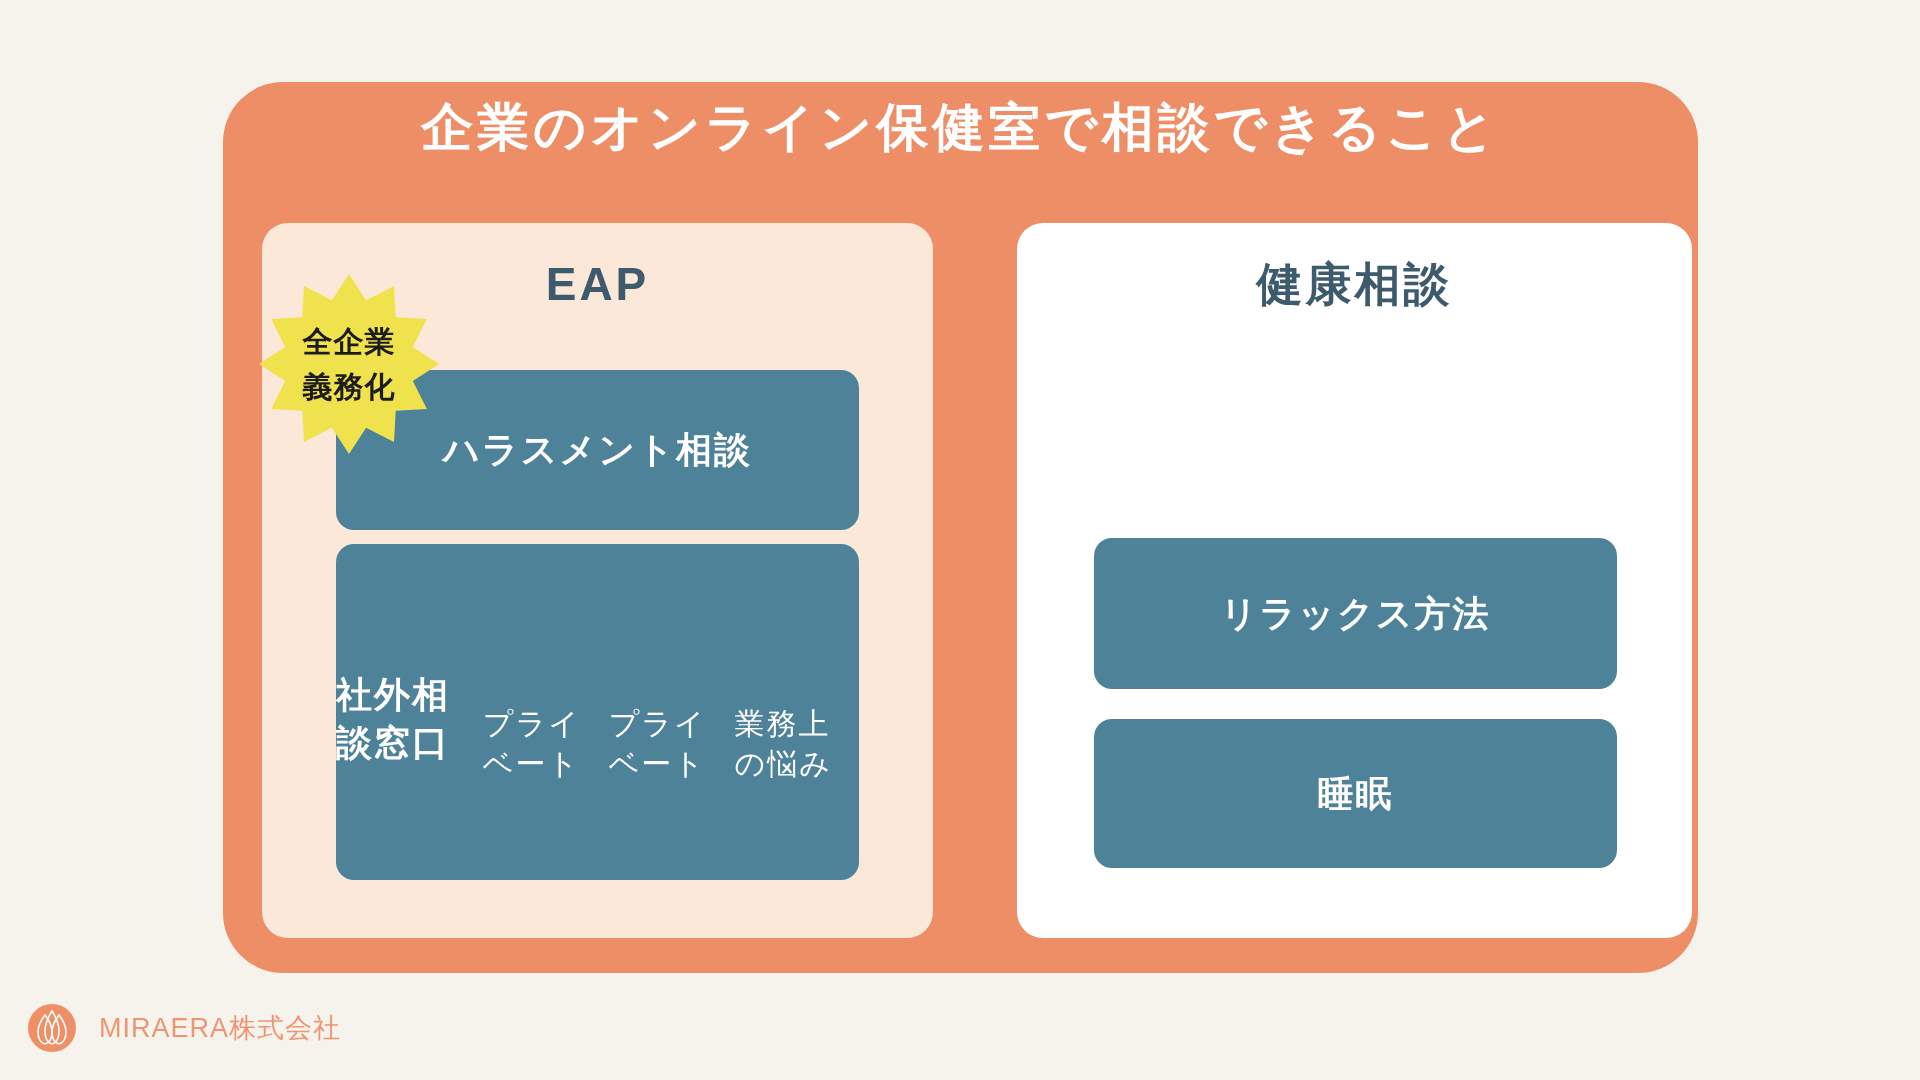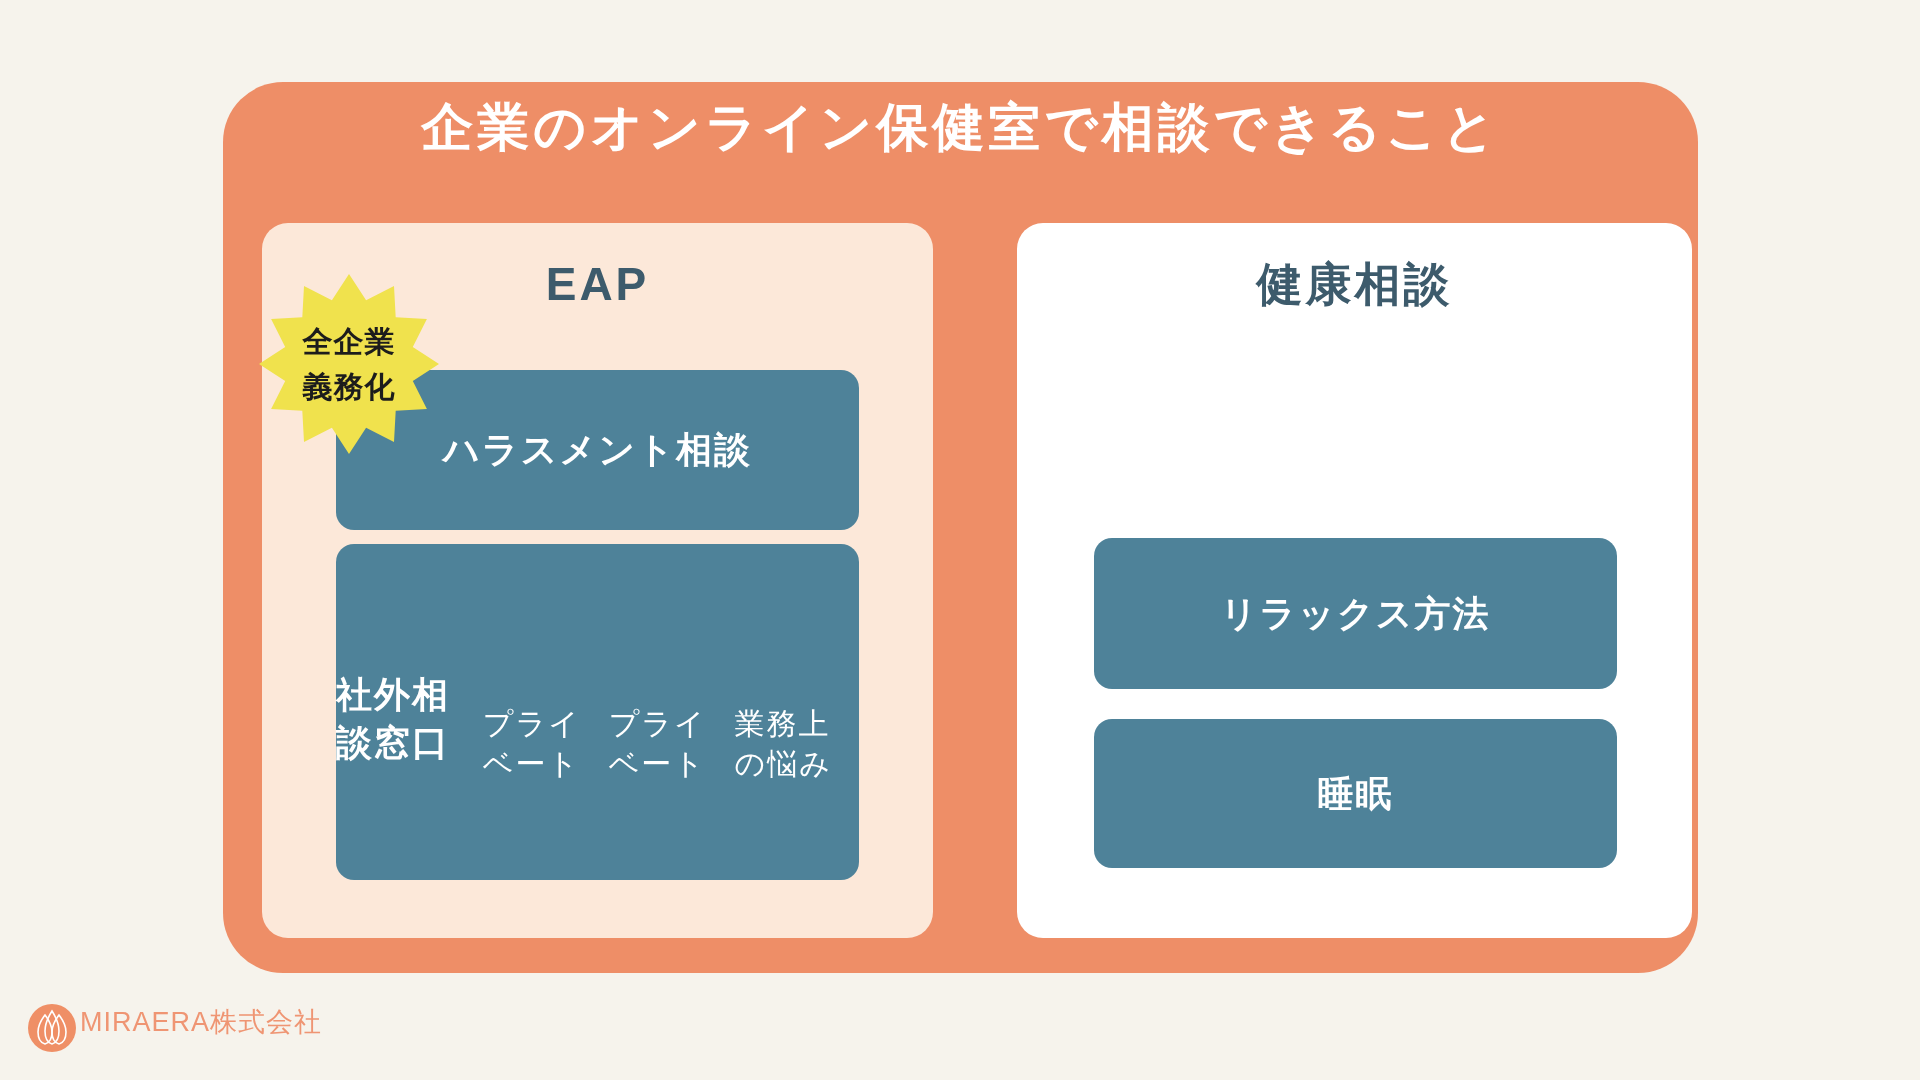--- a/index.html
+++ b/index.html
@@ -51,21 +51,21 @@
   }
   .starburst svg{position:absolute;left:0;top:0;}
   .star-text{
     position:absolute;left:0;top:0;width:190px;height:190px;
     display:flex;flex-direction:column;align-items:center;justify-content:center;
     color:#1C1C1C;font-size:30px;font-weight:bold;line-height:45px;
     letter-spacing:1px;text-align:center;
   }
   .footer{
     position:absolute;left:28px;top:1004px;
-    display:flex;gap:4px;
+    display:flex;align-items:center;gap:23px;
   }
   .logo{
     width:48px;height:48px;border-radius:50%;background:#EF8F66;
     display:flex;align-items:center;justify-content:center;flex:0 0 auto;
   }
   .company{color:#EF9573;font-size:27px;letter-spacing:1px;}
 </style>
 </head>
 <body>
 

